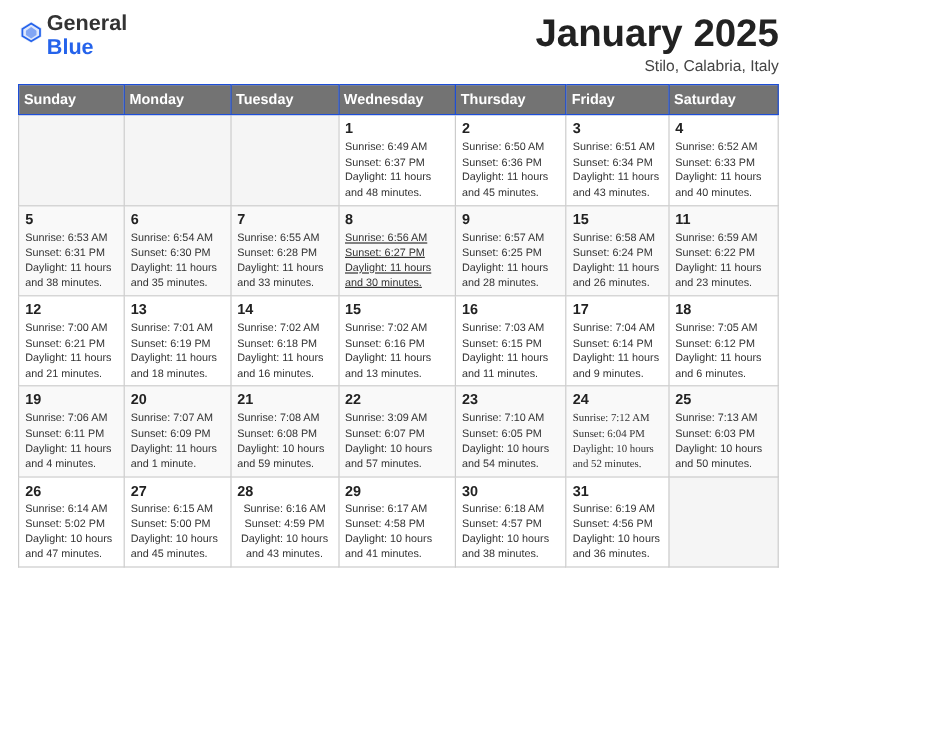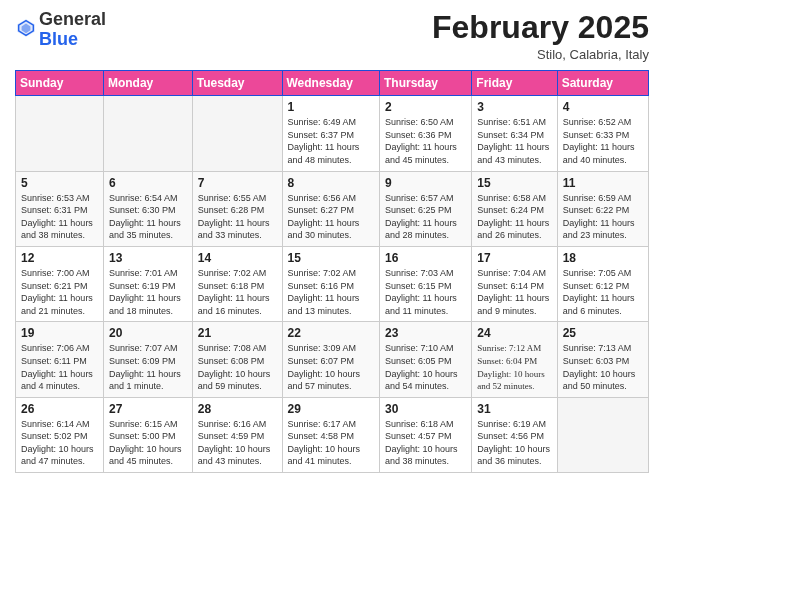--- a/index.html
+++ b/index.html
@@ -51,21 +51,21 @@
       font-size: 13px;
       color: #444;
       margin-top: 2px;
     }
     .calendar {
       width: 100%;
       border-collapse: collapse;
       border: 1px solid #bbb;
     }
     .calendar th {
-      background: #ec4899;
+      background: #737373;
       color: #fff;
       font-size: 12px;
       font-weight: bold;
       padding: 5px 4px;
       text-align: left;
       border: 1px solid #1d4ed8;
     }
     .calendar td {
       vertical-align: top;
       border: 1px solid #ccc;
@@ -108,21 +108,21 @@
         </svg>
       </div>
       <div>
         <div class="logo-text">
           <span class="logo-general">General</span><br>
           <span class="logo-blue">Blue</span>
         </div>
       </div>
     </div>
     <div class="title-block">
-      <div class="month-title">February 2025</div>
+      <div class="month-title">January 2025</div>
       <div class="location">Stilo, Calabria, Italy</div>
     </div>
   </div>
 
   <table class="calendar">
     <thead>
       <tr>
       <th>Sunday</th>
           <th>Monday</th>
           <th>Tuesday</th>
@@ -183,21 +183,21 @@
           </td>
           <td>
             <div class="day-number">7</div>
             <div class="day-info" style="white-space: pre-line;">Sunrise: 6:55 AM
 Sunset: 6:28 PM
 Daylight: 11 hours
 and 33 minutes.</div>
           </td>
           <td>
             <div class="day-number">8</div>
-            <div class="day-info" style="white-space: pre-line;">Sunrise: 6:56 AM
+            <div class="day-info" style="white-space: pre-line; text-decoration: underline;">Sunrise: 6:56 AM
 Sunset: 6:27 PM
 Daylight: 11 hours
 and 30 minutes.</div>
           </td>
           <td>
             <div class="day-number">9</div>
             <div class="day-info" style="white-space: pre-line;">Sunrise: 6:57 AM
 Sunset: 6:25 PM
 Daylight: 11 hours
 and 28 minutes.</div>
@@ -329,21 +329,21 @@
           </td>
           <td>
             <div class="day-number">27</div>
             <div class="day-info" style="white-space: pre-line;">Sunrise: 6:15 AM
 Sunset: 5:00 PM
 Daylight: 10 hours
 and 45 minutes.</div>
           </td>
           <td>
             <div class="day-number">28</div>
-            <div class="day-info" style="white-space: pre-line;">Sunrise: 6:16 AM
+            <div class="day-info" style="white-space: pre-line; text-align: center;">Sunrise: 6:16 AM
 Sunset: 4:59 PM
 Daylight: 10 hours
 and 43 minutes.</div>
           </td>
           <td>
             <div class="day-number">29</div>
             <div class="day-info" style="white-space: pre-line;">Sunrise: 6:17 AM
 Sunset: 4:58 PM
 Daylight: 10 hours
 and 41 minutes.</div>

